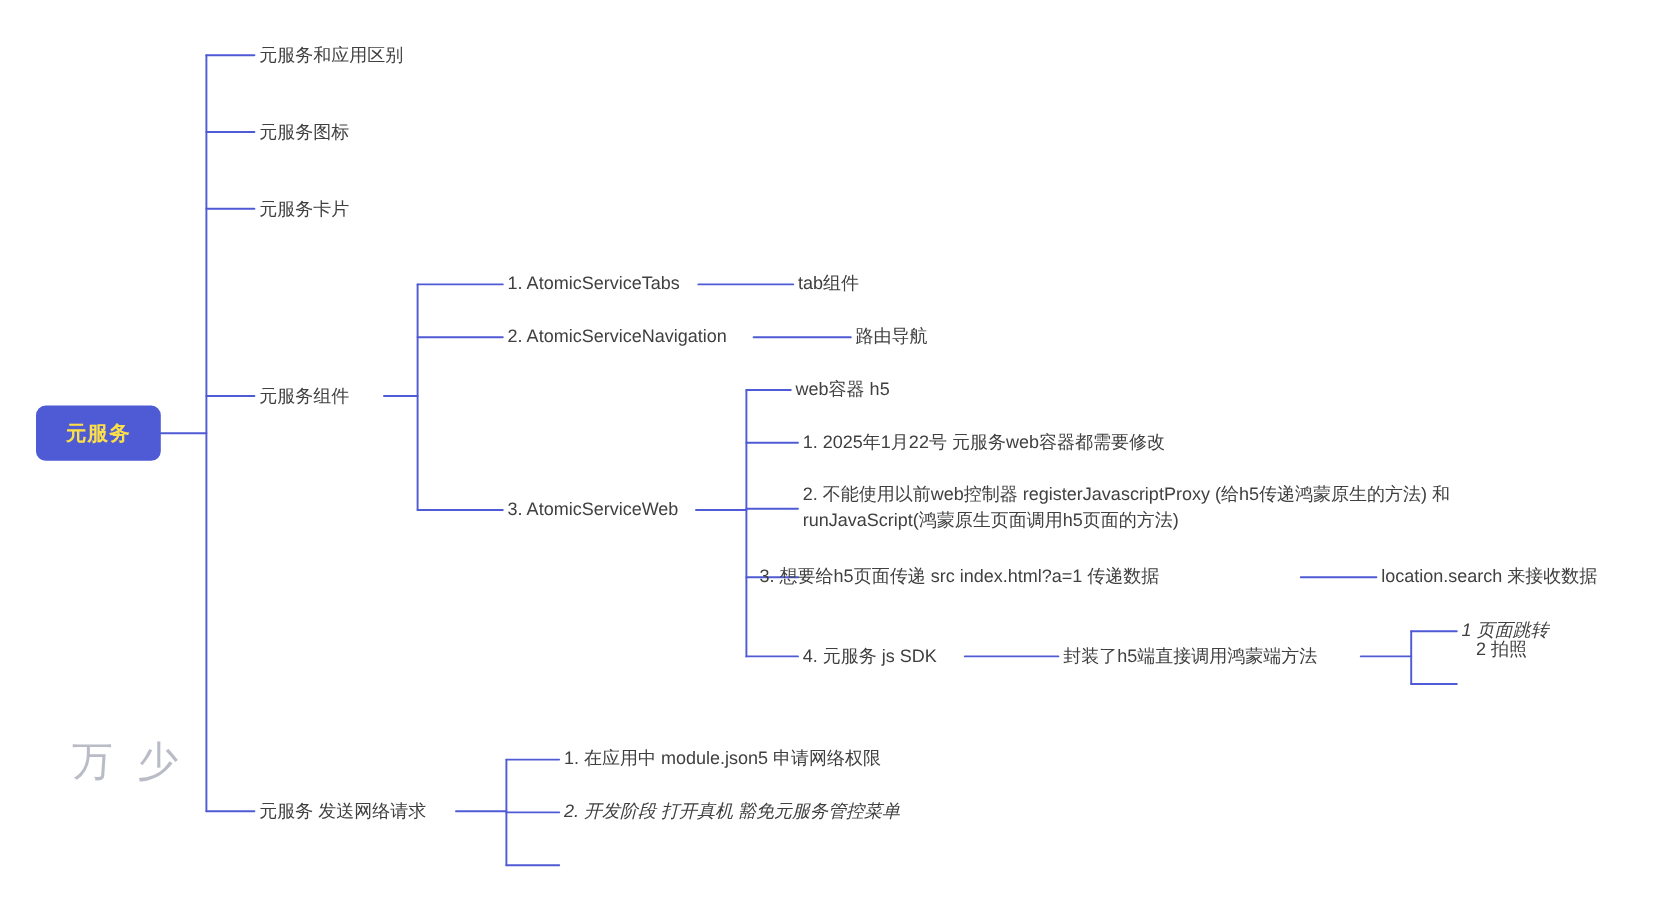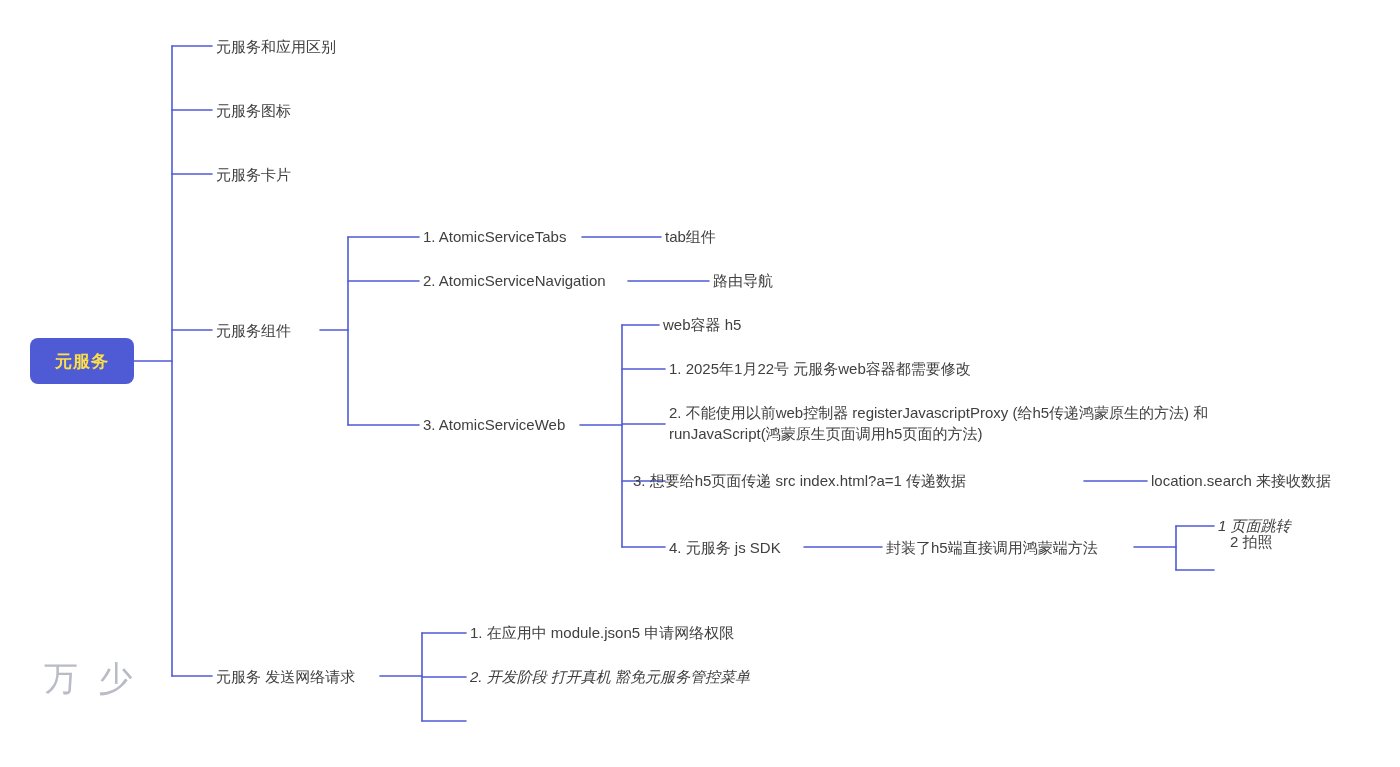--- a/index.html
+++ b/index.html
@@ -47,28 +47,27 @@
     border-radius: 8px;
     font-size: 17px;
     font-weight: bold;
     display: flex;
     align-items: center;
     justify-content: center;
     letter-spacing: 1px;
   }
   .watermark {
     position: absolute;
-    left: 44px;
+    left: 60px;
     top: 612px;
     font-family: "Liberation Serif", "DejaVu Serif", serif;
     font-size: 34px;
     color: #b9bcc6;
     letter-spacing: 6px;
     user-select: none;
-    margin-top: 44px;
   }
 </style>
 </head>
 <body>
 
 <div id="canvas">
 
   <svg id="wires" viewBox="0 0 1400 767">
     <g fill="none" stroke="#4f5bd5" stroke-width="1.6" stroke-linecap="round">
 

